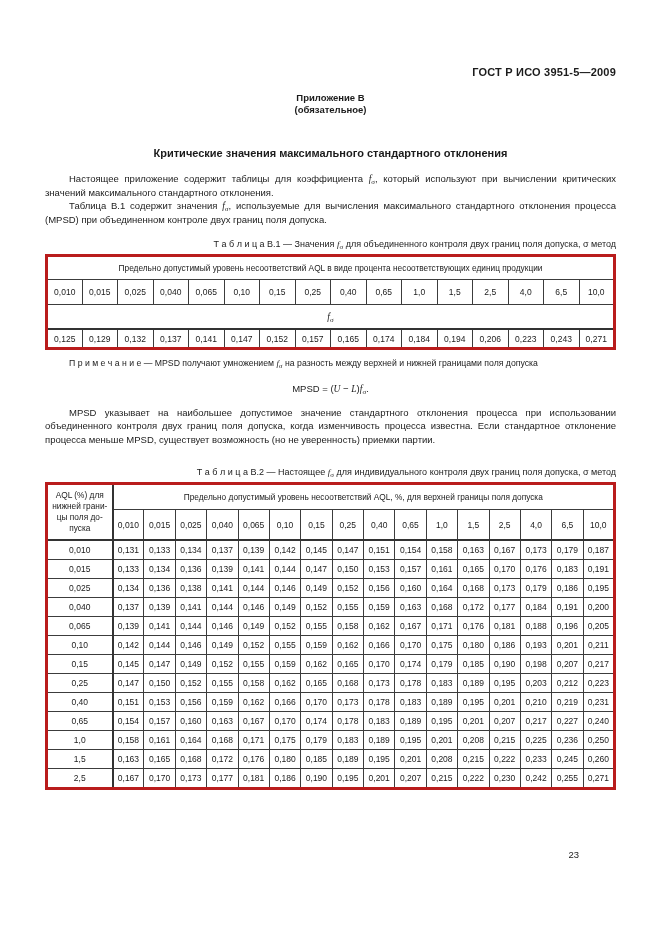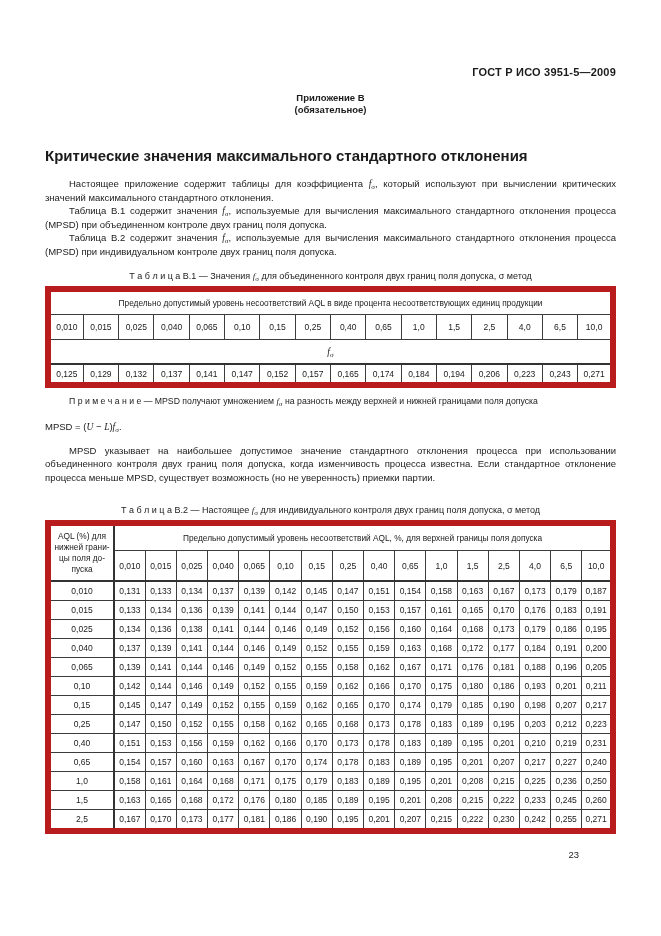--- a/index.html
+++ b/index.html
@@ -15,84 +15,83 @@
 
   .doc-header {
     margin-top:66px;
     text-align:right;
     font-weight:bold;
     font-size:11px;
     letter-spacing:0.2px;
   }
   .appendix-label { margin-top:14px; text-align:center; font-weight:bold; font-size:9.5px; }
   .appendix-note  { margin-top:1px;  text-align:center; font-weight:bold; font-size:9.5px; }
-  .doc-title { margin-top:32px; text-align:left; font-weight:bold; font-size:15px; }
+  .doc-title { margin-top:32px; text-align:center; font-weight:bold; font-size:11px; }
 
   .para {
     margin:0; font-size:9.5px; line-height:13px;
     text-align:justify; text-indent:24px;
   }
   .para.first { margin-top:13px; }
   .para.mpsd  { margin-top:10px; line-height:13.5px; }
 
-  .caption { font-size:9px; line-height:12px; text-align:center; }
+  .caption { font-size:9px; line-height:12px; text-align:right; }
   .caption.b1 { margin-top:12px; }
   .caption.b2 { margin-top:20px; }
 
   .fi  { font-family:"Liberation Serif", serif; font-style:italic; }
   .fs  { font-family:"Liberation Serif", serif; font-size:7px; vertical-align:-2px; line-height:0; }
 
   table.tbl {
     border-collapse:collapse; table-layout:fixed; width:100%;
     margin-top:4px; font-size:8.5px; color:#1a1a1a;
   }
   table.tbl td {
     border:1px solid #3c3c3c; text-align:center; vertical-align:middle;
     padding:2px 0;
   }
-  table.tbl { border:6px solid #b91c1c; }
+  table.tbl { border:3px solid #b91c1c; }
 
   .b1 td.hdr   { font-size:8.3px; padding:6px 10px; line-height:10px; }
   .b1 tr.aql td  { height:20px; font-size:8.5px; }
   .b1 td.fcell { padding:6px 0; font-size:9.5px; border-bottom:2px solid #333; }
   .b1 tr.vals td { height:13px; }
 
   .b2 td.corner {
     font-size:8.3px; line-height:11px; white-space:pre-line;
     border-right:2px solid #333; border-bottom:2.5px solid #333;
     padding:4px 2px;
   }
   .b2 td.hdr { font-size:8.3px; padding:5px 4px; line-height:10px;border-radius:6px; }
   .b2 tr.colhdr td { height:25px; border-bottom:2.5px solid #333; }
   .b2 tbody td { height:14px; }
   .b2 tbody td.rlabel { border-right:2px solid #333; }
 
   .note { margin-top:7px; font-size:8.7px; line-height:12.5px; text-align:justify; text-indent:24px; }
-  .formula { margin-top:12px; font-size:9.5px; line-height:13px; }
+  .formula { margin-top:12px; text-align:center; font-size:9.5px; line-height:13px; }
 
   .page-number { position:absolute; top:849px; right:82px; font-size:9.5px; }
 </style>
 </head>
 <body>
 
 <div class="page">
   <div class="content">
 
     <div class="doc-header">ГОСТ Р ИСО 3951-5—2009</div>
 
     <div class="appendix-label">Приложение В</div>
     <div class="appendix-note">(обязательное)</div>
 
     <div class="doc-title">Критические значения максимального стандартного отклонения</div>
 
     <p class="para first"><span>Настоящее приложение содержит таблицы для коэффициента </span><i class="fi">f</i><sub class="fs">σ</sub><span>, который используют при вычислении критических значений максимального стандартного отклонения.</span></p>
 
     <p class="para"><span>Таблица В.1 содержит значения </span><i class="fi">f</i><sub class="fs">σ</sub><span>, используемые для вычисления максимального стандартного отклонения процесса (MPSD) при объединенном контроле двух границ поля допуска.</span></p>
 
-    <p class="para"><span>Таблица В.2 содержит значения </span><i class="fi">f</i><sub class="fs">σ</sub><span>, используемые для вычисления максимального стандартного отклонения процесса (MPSD) при индивидуальном контроле двух границ поля допуска.</span></p>
 
     <div class="caption b1"><span>Т а б л и ц а  В.1 — Значения </span><i class="fi">f</i><sub class="fs">σ</sub><span> для объединенного контроля двух границ поля допуска, σ метод</span></div>
 
     <table class="tbl b1">
       <tbody>
           <tr>
         <td class="hdr" colspan="16">Предельно допустимый уровень несоответствий AQL в виде процента несоответствующих единиц продукции</td>
       </tr>
       <tr class="aql">
             <td>0,010</td>

